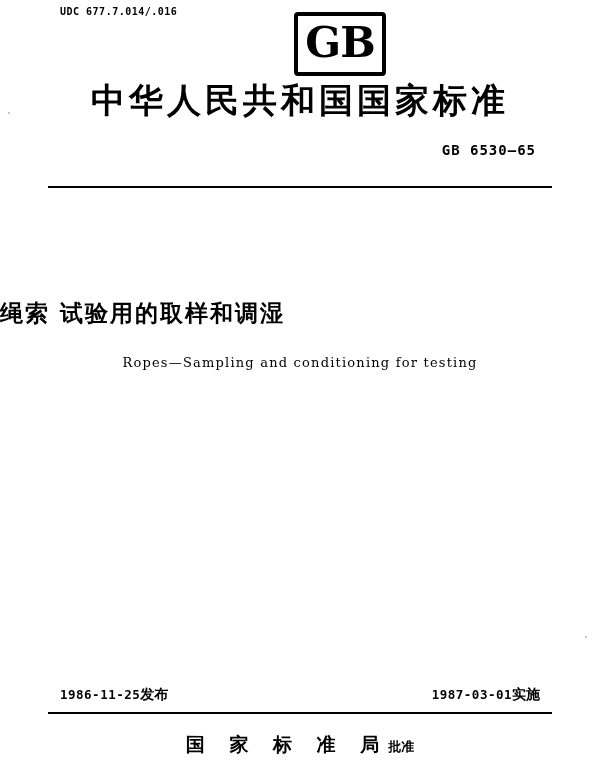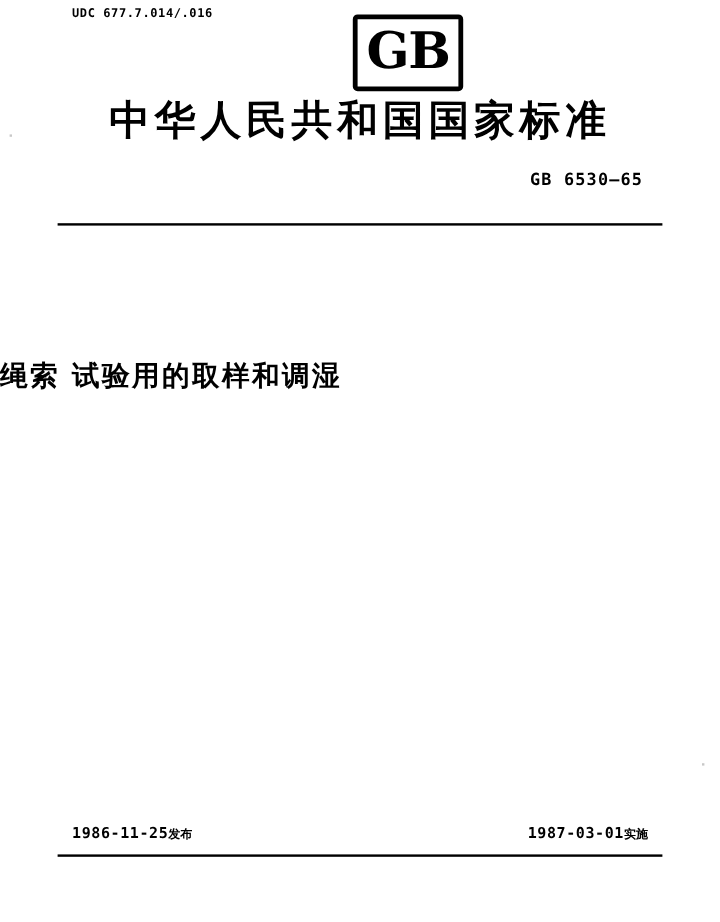--- a/index.html
+++ b/index.html
@@ -124,21 +124,21 @@
     position: absolute;
     top: 686px;
     left: 60px;
     font-family: "DejaVu Sans Mono", monospace;
     font-weight: bold;
     font-size: 12.5px;
     letter-spacing: 0.5px;
   }
   .issue-date .cn, .effective-date .cn {
     font-family: "DejaVu Sans", sans-serif;
-    font-size: 10px;
+    font-size: 14px;
     letter-spacing: 0;
   }
   .effective-date {
     position: absolute;
     top: 686px;
     right: 60px;
     font-family: "DejaVu Sans Mono", monospace;
     font-weight: bold;
     font-size: 12.5px;
     letter-spacing: 0.5px;
@@ -183,27 +183,31 @@
     <span class="gb-text">GB</span>
   </div>
 
   <div class="national-title">中华人民共和国国家标准</div>
 
   <div class="std-number">GB 6530—65</div>
 
   <hr class="rule rule-top">
 
   <div class="doc-title-cn">绳索  试验用的取样和调湿</div>
+  <div class="doc-title-en">Ropes—Sampling and conditioning for testing</div>
 
   <hr class="rule rule-bottom">
 
   <div class="issue-date">
     <span>1986-11-25</span><span class="cn">发布</span>
   </div>
 
   <div class="effective-date">
     <span>1987-03-01</span><span class="cn">实施</span>
   </div>
 
+  <div class="publisher">
+    <span>国 家 标 准 局</span><span class="approve">批准</span>
+  </div>
 
   <span class="speck" style="top:636px; left:585px;"></span>
   <span class="speck" style="top:112px; left:8px;"></span>
 </div>
 
 </body></html>

